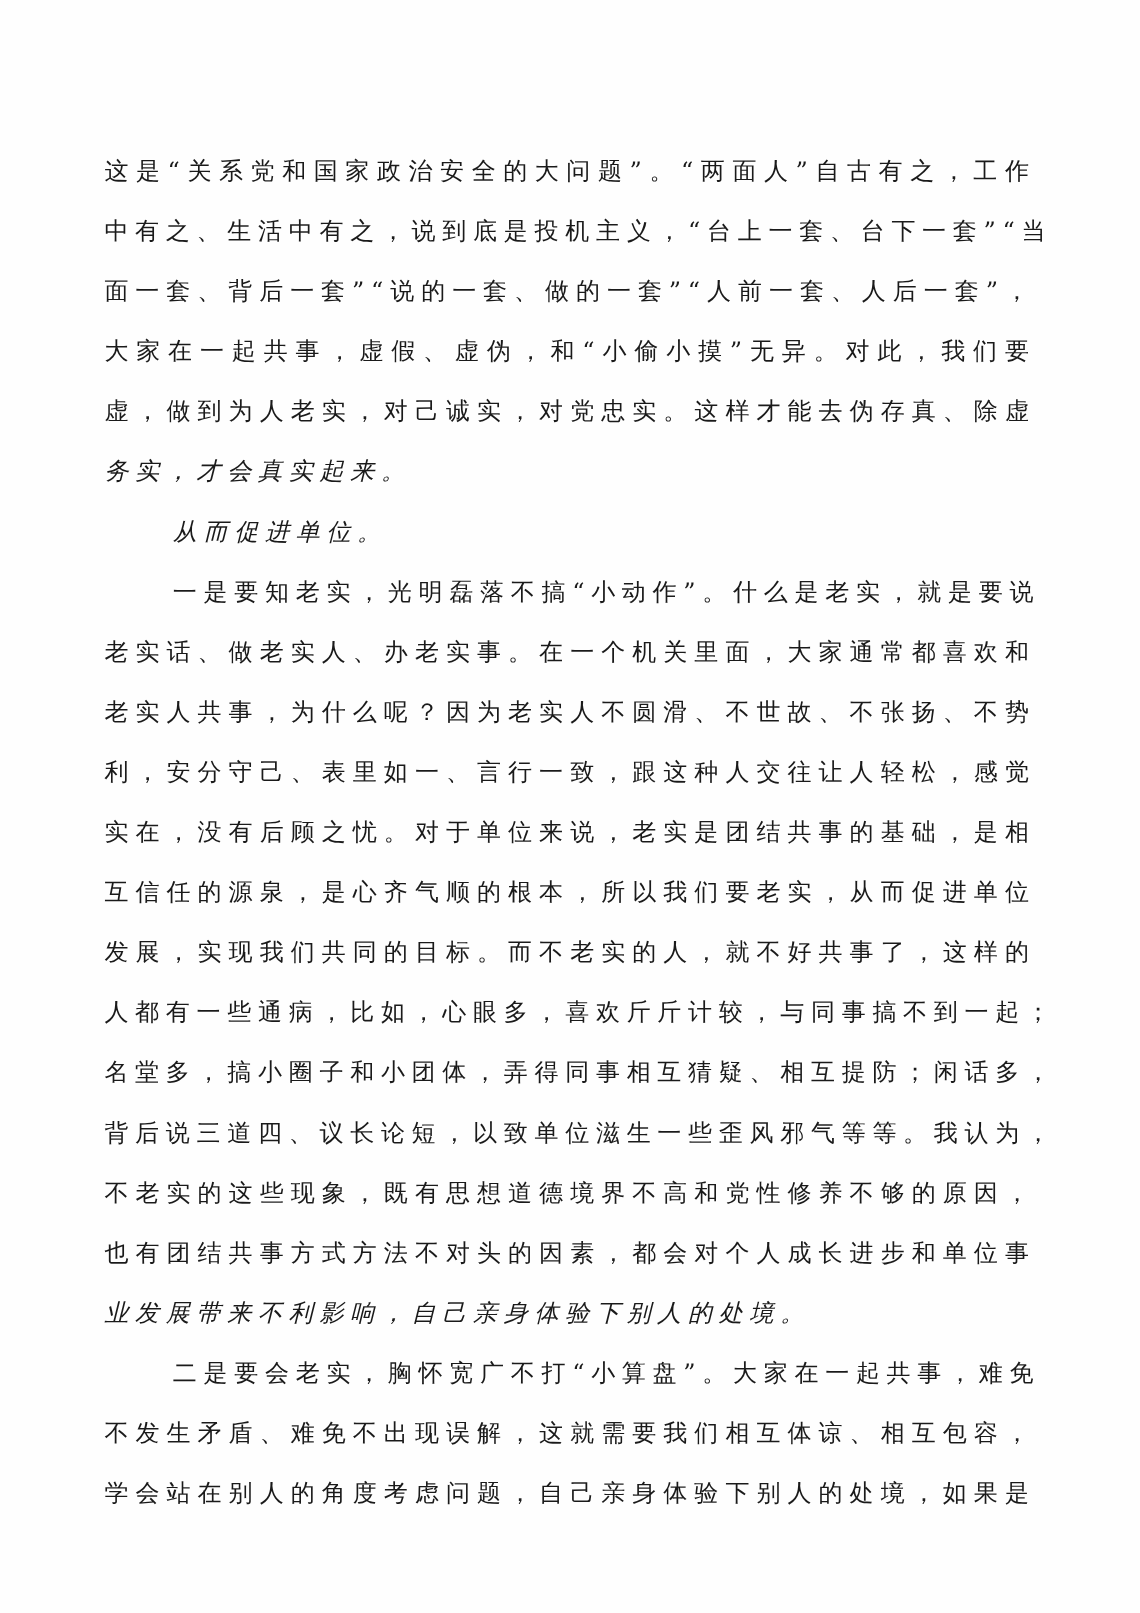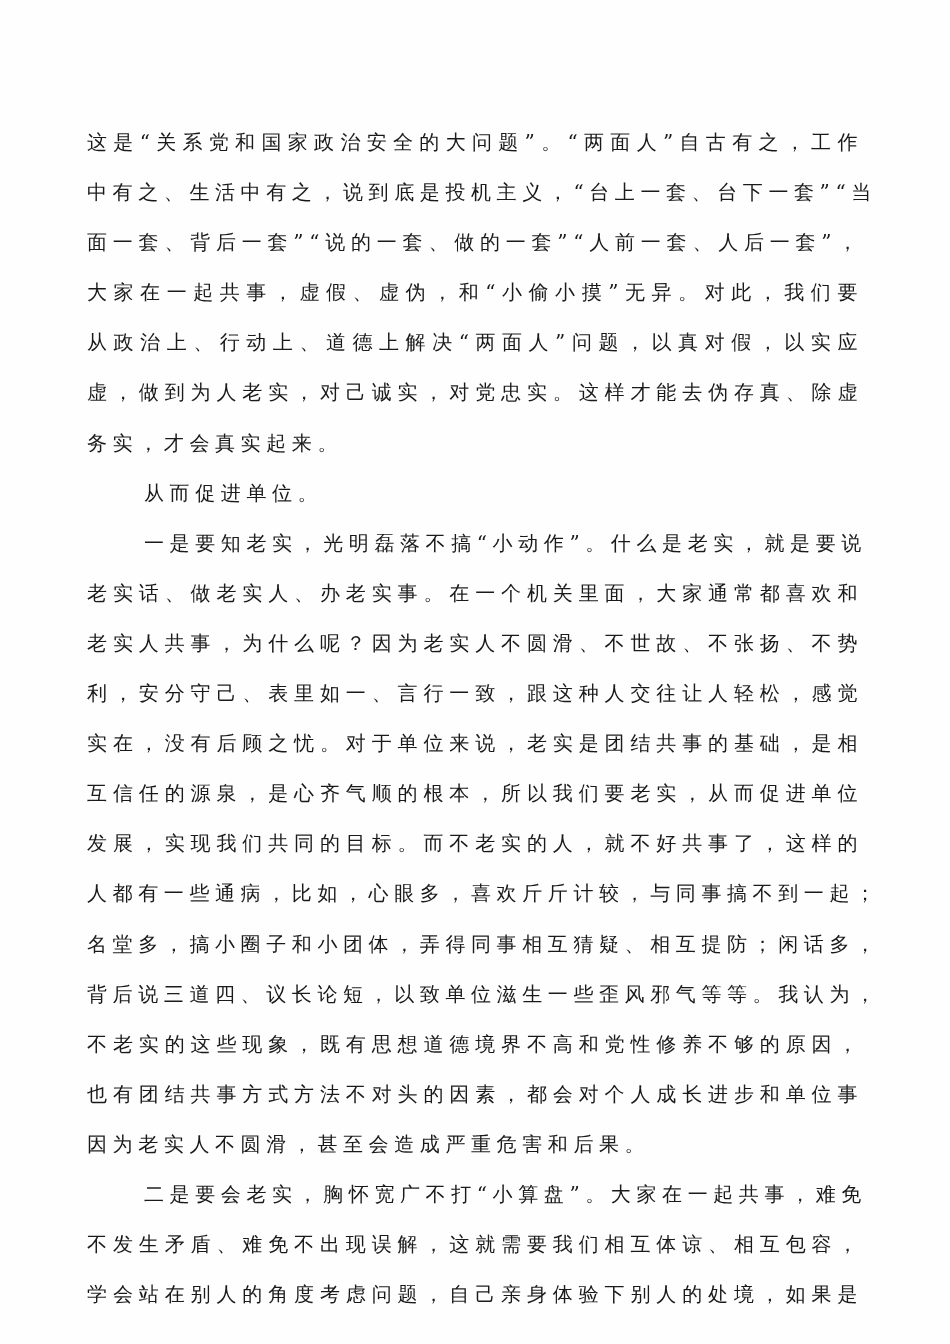--- a/index.html
+++ b/index.html
@@ -36,49 +36,49 @@
       display: block;
       white-space: nowrap;
       height: 50.1px;
       letter-spacing: 5.6px;
       text-align: justify;
       text-align-last: justify;
       width: 776px;
     }
     .line.last {
       text-align-last: left;
+      font-style: italic;
     }
     .line.indent {
       padding-left: 57px;
       width: 719px;
     }
   </style>
 </head>
 <body>
 
 <div class="page">
   <div class="text-column">
     <span class="line">这是“关系党和国家政治安全的大问题”。“两面人”自古有之，工作</span>
     <span class="line">中有之、生活中有之，说到底是投机主义，“台上一套、台下一套”“当</span>
     <span class="line">面一套、背后一套”“说的一套、做的一套”“人前一套、人后一套”，</span>
     <span class="line">大家在一起共事，虚假、虚伪，和“小偷小摸”无异。对此，我们要</span>
-    <span class="line">从政治上、行动上、道德上解决“两面人”问题，以真对假，以实应</span>
     <span class="line">虚，做到为人老实，对己诚实，对党忠实。这样才能去伪存真、除虚</span>
     <span class="line last">务实，才会真实起来。</span>
     <span class="line indent last">从而促进单位。</span>
     <span class="line indent">一是要知老实，光明磊落不搞“小动作”。什么是老实，就是要说</span>
     <span class="line">老实话、做老实人、办老实事。在一个机关里面，大家通常都喜欢和</span>
     <span class="line">老实人共事，为什么呢？因为老实人不圆滑、不世故、不张扬、不势</span>
     <span class="line">利，安分守己、表里如一、言行一致，跟这种人交往让人轻松，感觉</span>
     <span class="line">实在，没有后顾之忧。对于单位来说，老实是团结共事的基础，是相</span>
     <span class="line">互信任的源泉，是心齐气顺的根本，所以我们要老实，从而促进单位</span>
     <span class="line">发展，实现我们共同的目标。而不老实的人，就不好共事了，这样的</span>
     <span class="line">人都有一些通病，比如，心眼多，喜欢斤斤计较，与同事搞不到一起；</span>
     <span class="line">名堂多，搞小圈子和小团体，弄得同事相互猜疑、相互提防；闲话多，</span>
     <span class="line">背后说三道四、议长论短，以致单位滋生一些歪风邪气等等。我认为，</span>
     <span class="line">不老实的这些现象，既有思想道德境界不高和党性修养不够的原因，</span>
     <span class="line">也有团结共事方式方法不对头的因素，都会对个人成长进步和单位事</span>
-    <span class="line last">因为老实人不圆滑，甚至会造成严重危害和后果。</span>
+    <span class="line last">业发展带来不利影响，自己亲身体验下别人的处境。</span>
     <span class="line indent">二是要会老实，胸怀宽广不打“小算盘”。大家在一起共事，难免</span>
     <span class="line">不发生矛盾、难免不出现误解，这就需要我们相互体谅、相互包容，</span>
     <span class="line">学会站在别人的角度考虑问题，自己亲身体验下别人的处境，如果是</span>
   </div>
 </div>
 
 </body></html>

